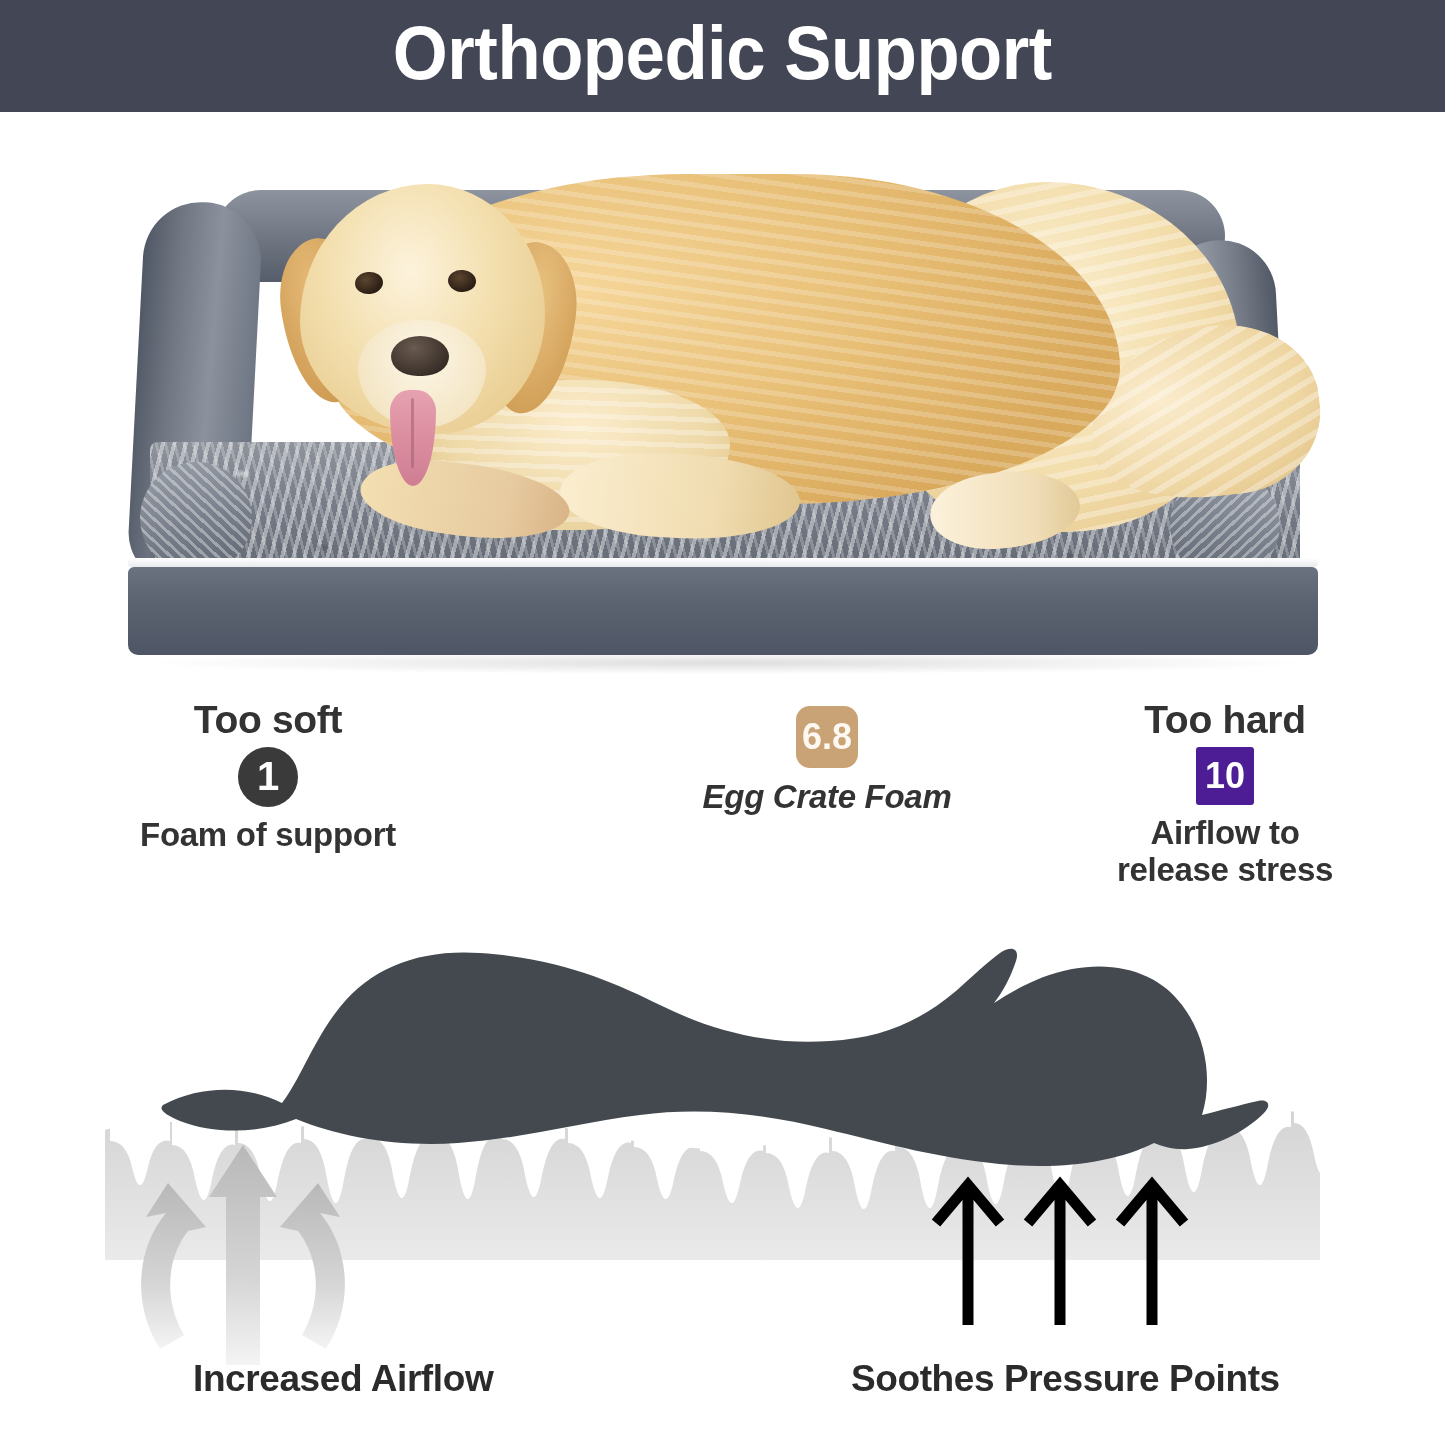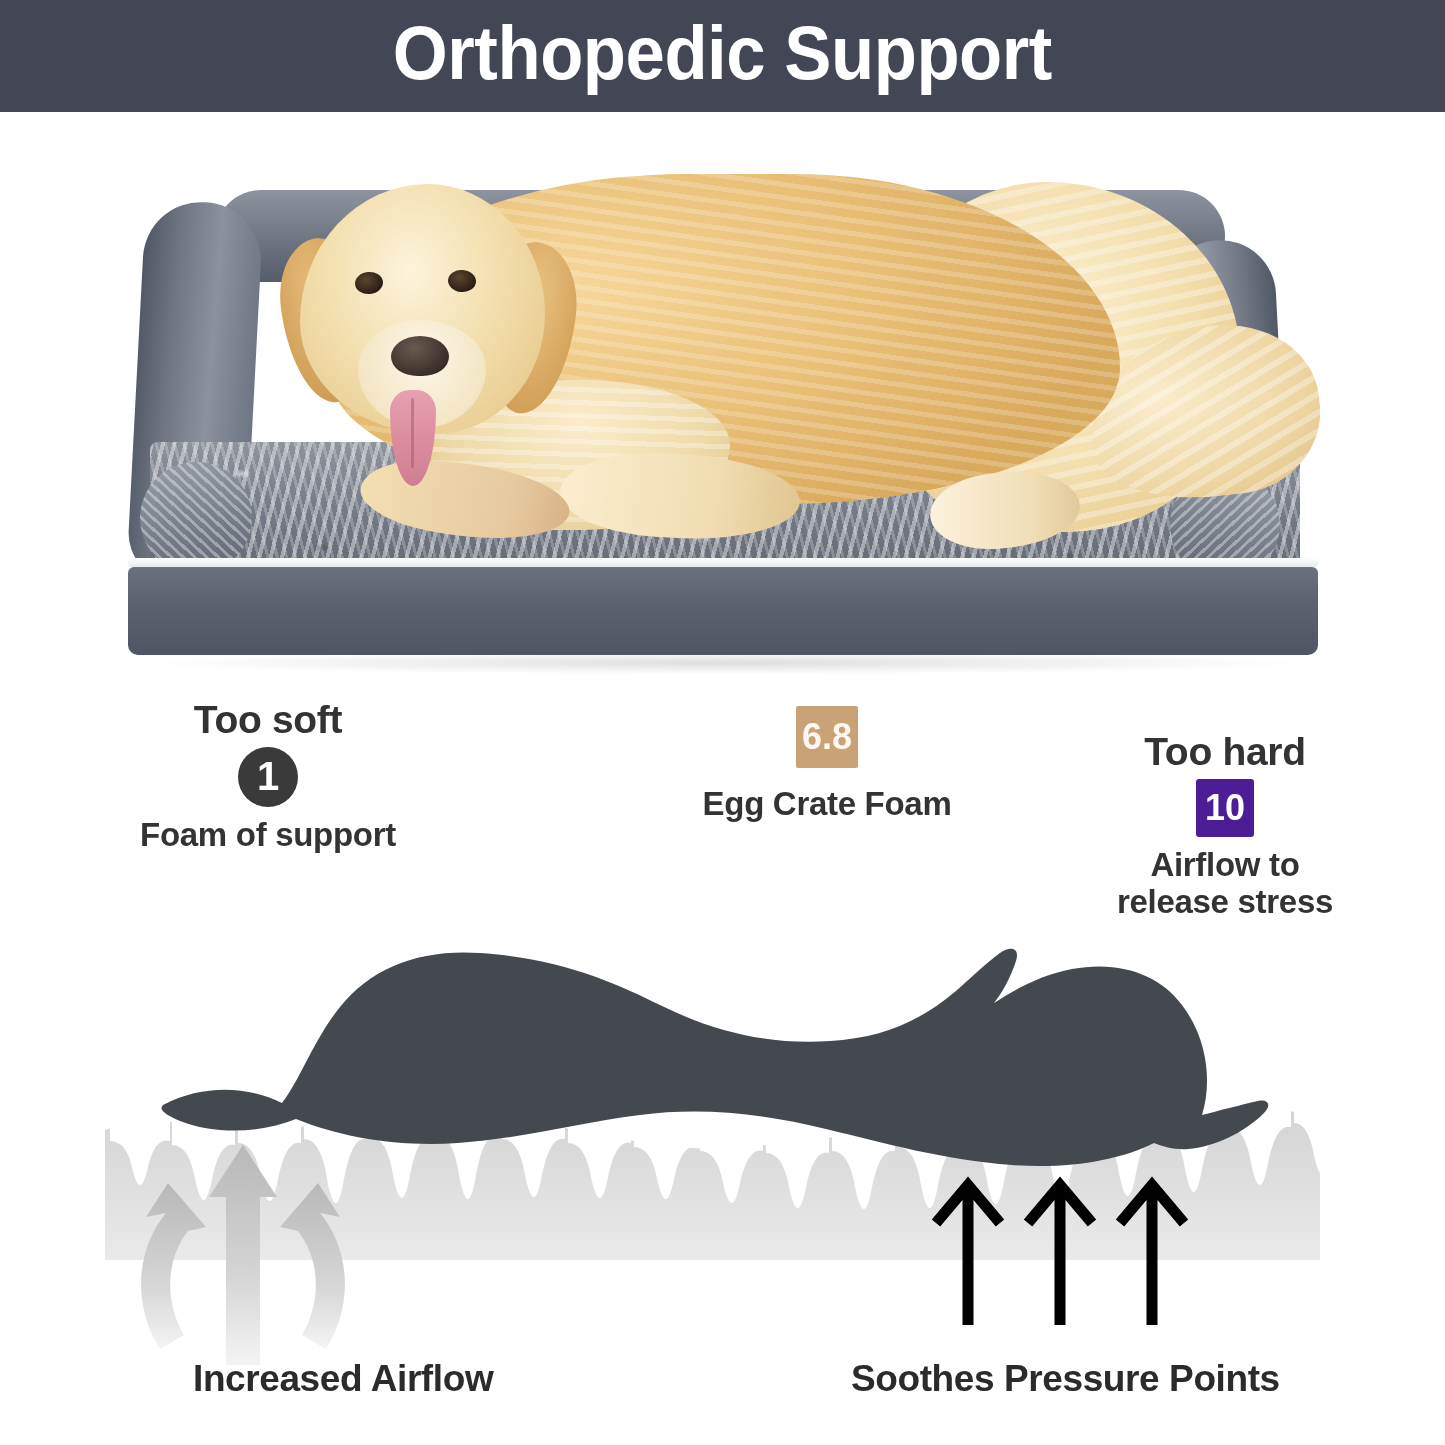--- a/index.html
+++ b/index.html
@@ -357,38 +357,38 @@
     font-size: 40px;
   }
   .marker-square {
     width: 58px; height: 58px;
     border-radius: 3px;
     background: #4c1d95;
     font-size: 36px;
   }
   .marker-tan {
     width: 62px; height: 62px;
-    border-radius: 2px;
+    border-radius: 14px;
     background: #c9a375;
     font-size: 36px;
     color: #fdf8f2;
   }
 
   
   .pt-soft { left: 108px; top: 0px; width: 320px; }
   .pt-soft .marker-row { margin-top: 6px; }
   .pt-soft .scale-bottom-label { margin-top: 10px; }
 
   
   .pt-mod { left: 572px; top: 0px; width: 510px; }
   .pt-mod .marker-row { margin-top: 6px; }
-  .pt-mod .scale-bottom-label { margin-top: 18px; }
-
-  
-  .pt-hard { left: 1080px; top: 0px; width: 290px; margin-top: 32px; }
+  .pt-mod .scale-bottom-label { margin-top: 11px; font-style: italic; }
+
+  
+  .pt-hard { left: 1080px; top: 0px; width: 290px; }
   .pt-hard .marker-row { margin-top: 6px; }
   .pt-hard .scale-bottom-label { margin-top: 10px; }
 
   
   .foam-section {
     position: absolute;
     left: 0;
     top: 905px;
     width: 1445px;
     height: 540px;

